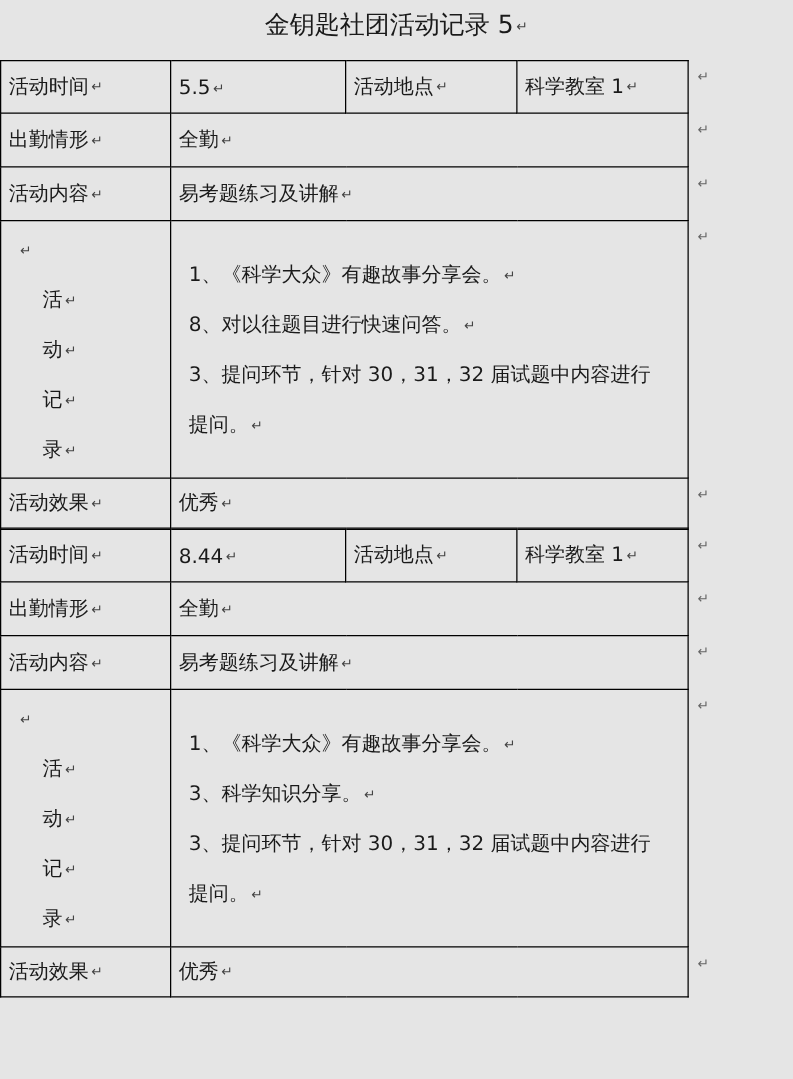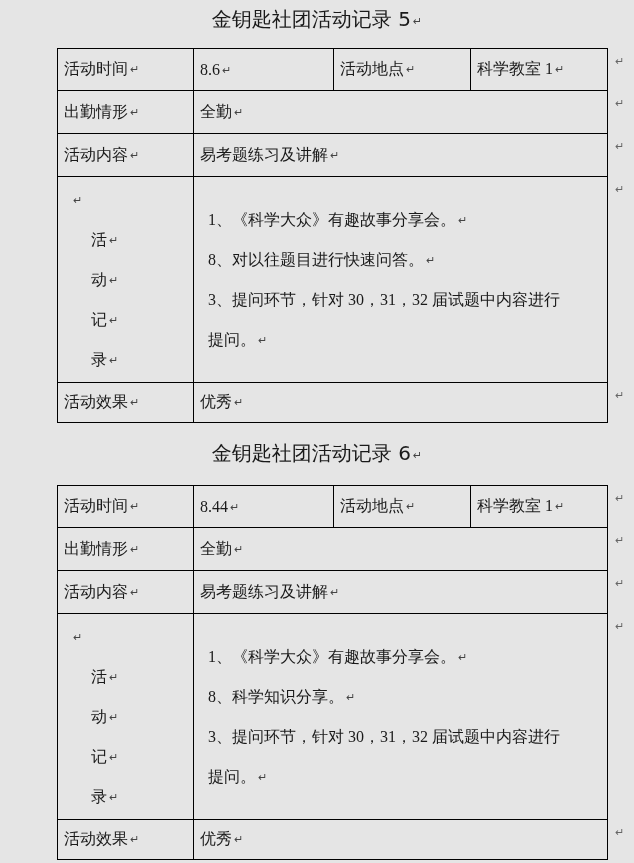--- a/index.html
+++ b/index.html
@@ -7,21 +7,21 @@
     width:634px;height:863px;background:#ffffff;color:#000;
     font-family:"DejaVu Sans", serif;
     -webkit-font-smoothing:antialiased;
   }
   .page{position:relative;width:634px;height:863px;overflow:hidden;background:#e5e5e5;}
   .title{
     margin:0;font-weight:normal;font-size:20px;line-height:26px;
     text-align:center;padding:6px 0 12px;color:#1a1a1a;
   }
   .sec2 .title{padding:17px 0 15px;}
-  .table-wrap{position:relative;margin-left:57px;width:550px;font-family:Liberation Serif, serif;}
+  .table-wrap{position:relative;width:550px;}
   table.rec{
     border-collapse:collapse;table-layout:fixed;width:550px;
     font-size:16px;color:#1a1a1a;
   }
   table.rec td{
     border:1.5px solid #000;vertical-align:middle;
     padding:0 2px 0 6px;overflow:hidden;white-space:nowrap;
   }
   td.val{padding-left:7px;}
   tr.r-time{height:42px;}
@@ -55,21 +55,21 @@
       <table class="rec">
         <colgroup>
             <col style="width:136px">
             <col style="width:140px">
             <col style="width:137px">
             <col style="width:137px">
           </colgroup>
         <tbody>
             <tr class="r-time">
           <td><span>活动时间</span><span class="pmark">↵</span></td>
-          <td class="val"><span>8.6</span><span class="pmark">↵</span></td>
+          <td class="val"><span>5.5</span><span class="pmark">↵</span></td>
           <td><span>活动地点</span><span class="pmark">↵</span></td>
           <td class="val"><span>科学教室 1</span><span class="pmark">↵</span></td>
         </tr>
         <tr class="r-att">
           <td><span>出勤情形</span><span class="pmark">↵</span></td>
           <td class="val" colspan="3"><span>全勤</span><span class="pmark">↵</span></td>
         </tr>
         <tr class="r-content">
           <td><span>活动内容</span><span class="pmark">↵</span></td>
           <td class="val" colspan="3"><span>易考题练习及讲解</span><span class="pmark">↵</span></td>
@@ -97,21 +97,20 @@
         </table>
       <span class="rowmark rm1">↵</span>
       <span class="rowmark rm2">↵</span>
       <span class="rowmark rm3">↵</span>
       <span class="rowmark rm4">↵</span>
       <span class="rowmark rm5">↵</span>
     </div>
   </section>
 
   <section class="sec2">
-    <h1 class="title"><span>金钥匙社团活动记录 6</span><span class="pmark">↵</span></h1>
 
     <div class="table-wrap">
       <table class="rec">
         <colgroup>
             <col style="width:136px">
             <col style="width:140px">
             <col style="width:137px">
             <col style="width:137px">
           </colgroup>
         <tbody>
@@ -132,21 +131,21 @@
         <tr class="r-record">
           <td class="reccell reclabel">
             <div class="line noindent"><span></span><span class="pmark">↵</span></div>
             <div class="line"><span>活</span><span class="pmark">↵</span></div>
             <div class="line"><span>动</span><span class="pmark">↵</span></div>
             <div class="line"><span>记</span><span class="pmark">↵</span></div>
             <div class="line"><span>录</span><span class="pmark">↵</span></div>
           </td>
           <td class="reccell reccontent" colspan="3">
             <div class="line"><span>1、《科学大众》有趣故事分享会。</span><span class="pmark">↵</span></div>
-            <div class="line"><span>8、科学知识分享。</span><span class="pmark">↵</span></div>
+            <div class="line"><span>3、科学知识分享。</span><span class="pmark">↵</span></div>
             <div class="line"><span>3、提问环节，针对 30，31，32 届试题中内容进行</span><span class="pmark"></span></div>
             <div class="line"><span>提问。</span><span class="pmark">↵</span></div>
           </td>
         </tr>
         <tr class="r-effect">
           <td><span>活动效果</span><span class="pmark">↵</span></td>
           <td class="val" colspan="3"><span>优秀</span><span class="pmark">↵</span></td>
         </tr>
       </tbody>
         </table>

